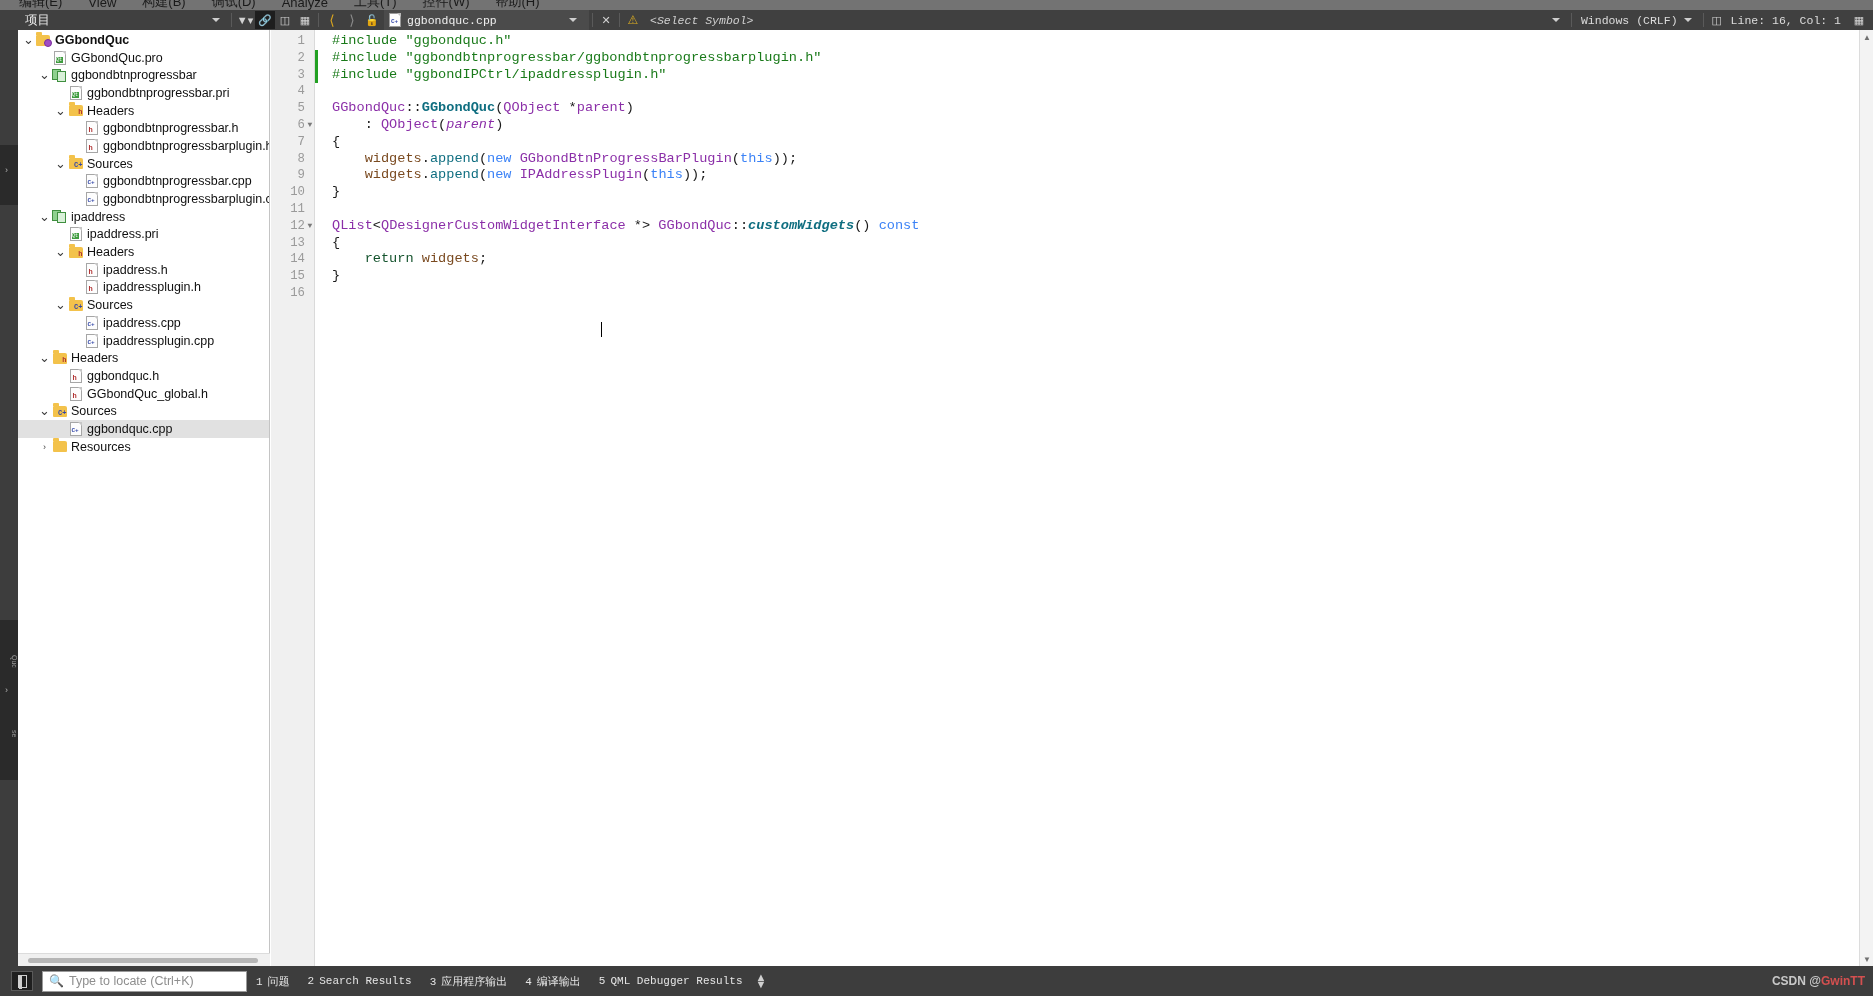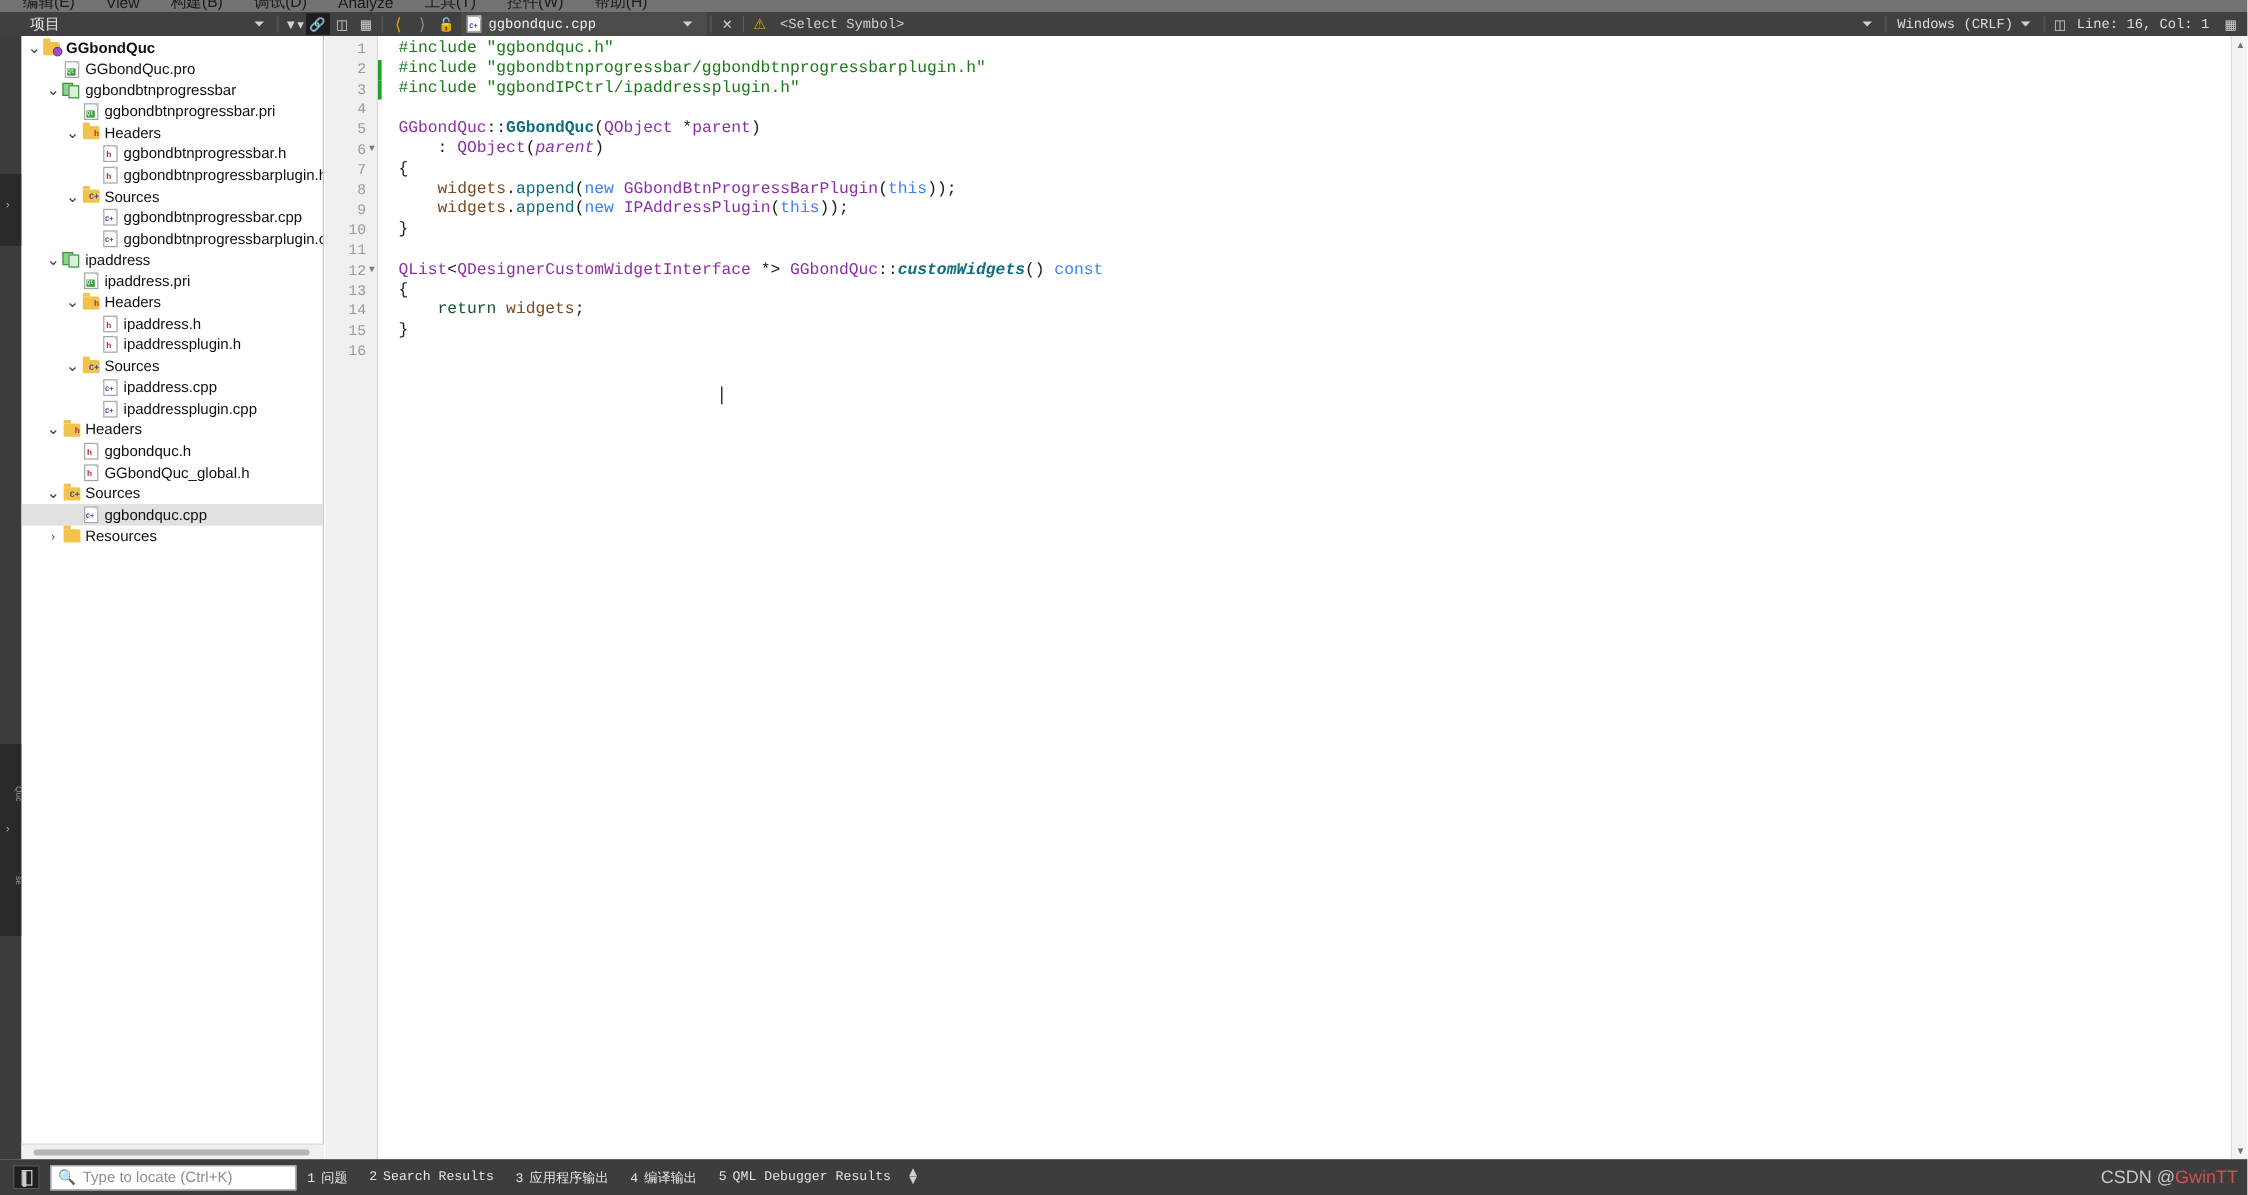--- a/index.html
+++ b/index.html
@@ -85,20 +85,21 @@
     font-size: 11.5px;
     color: #f0f0f0;
     padding-left: 6px;
   }
   .tb-symbol {
     font-family: "Liberation Mono", monospace;
     font-size: 11.5px;
     color: #d0d0d0;
     padding-left: 7px;
     flex: 1;
+    font-style: italic;
   }
   .tb-right {
     display: flex; align-items: center;
     margin-left: auto;
     padding-right: 4px;
     height: 20px;
   }
   .tb-right .enc {
     font-family: "Liberation Mono", monospace;
     font-size: 11.5px;
@@ -431,22 +432,23 @@
     white-space: nowrap;
   }
   .sb-outitem .num { color: #e4e4e4; margin-right: 5px; }
   .sb-updown {
     color: #d0d0d0; font-size: 11px;
     display: flex; flex-direction: column; line-height: 7px;
     margin-left: 4px;
   }
   .sb-right {
     margin-left: auto; padding-right: 8px;
-    font-size: 15px; color: #c8c8c8;
+    font-size: 12px; color: #c8c8c8;
     font-family: "Liberation Sans", sans-serif;
+    font-weight: bold;
   }
   .sb-right .cn { color: #c8c8c8; }
   .sb-right .hl { color: #d45050; }
 </style>
 </head>
 <body>
 
 <div id="app">
 
   <div class="menubar">

